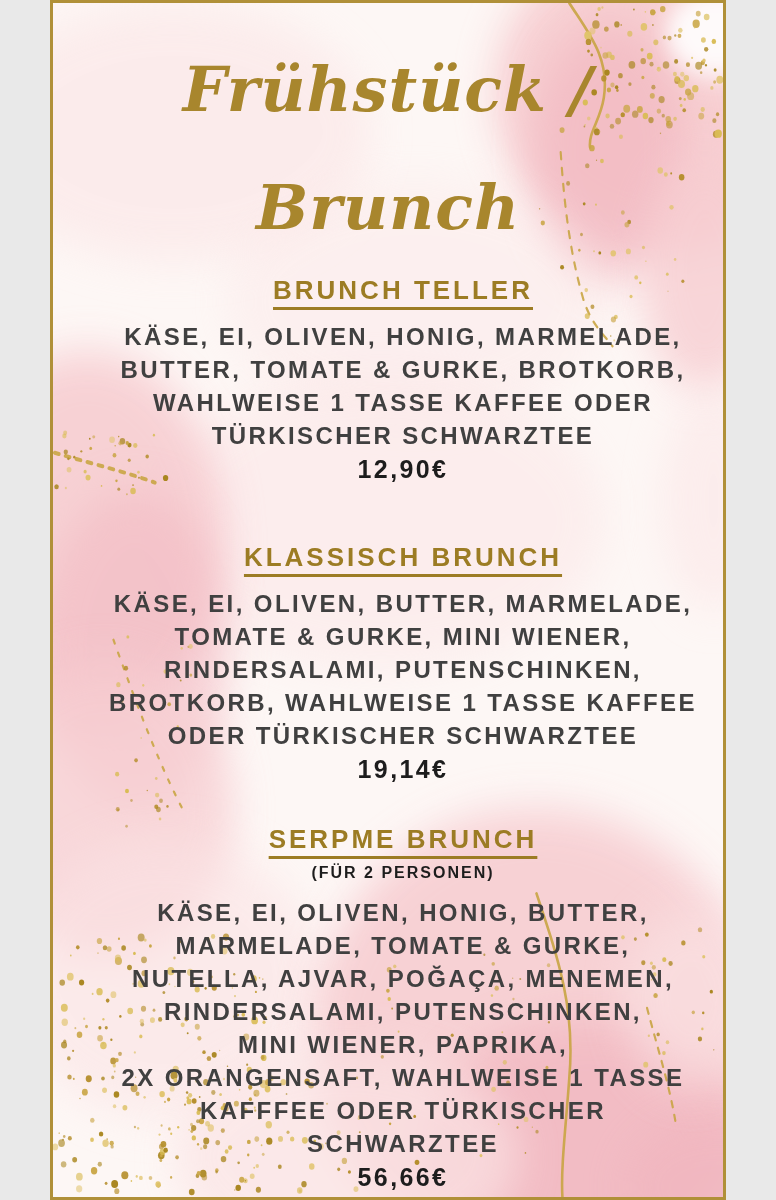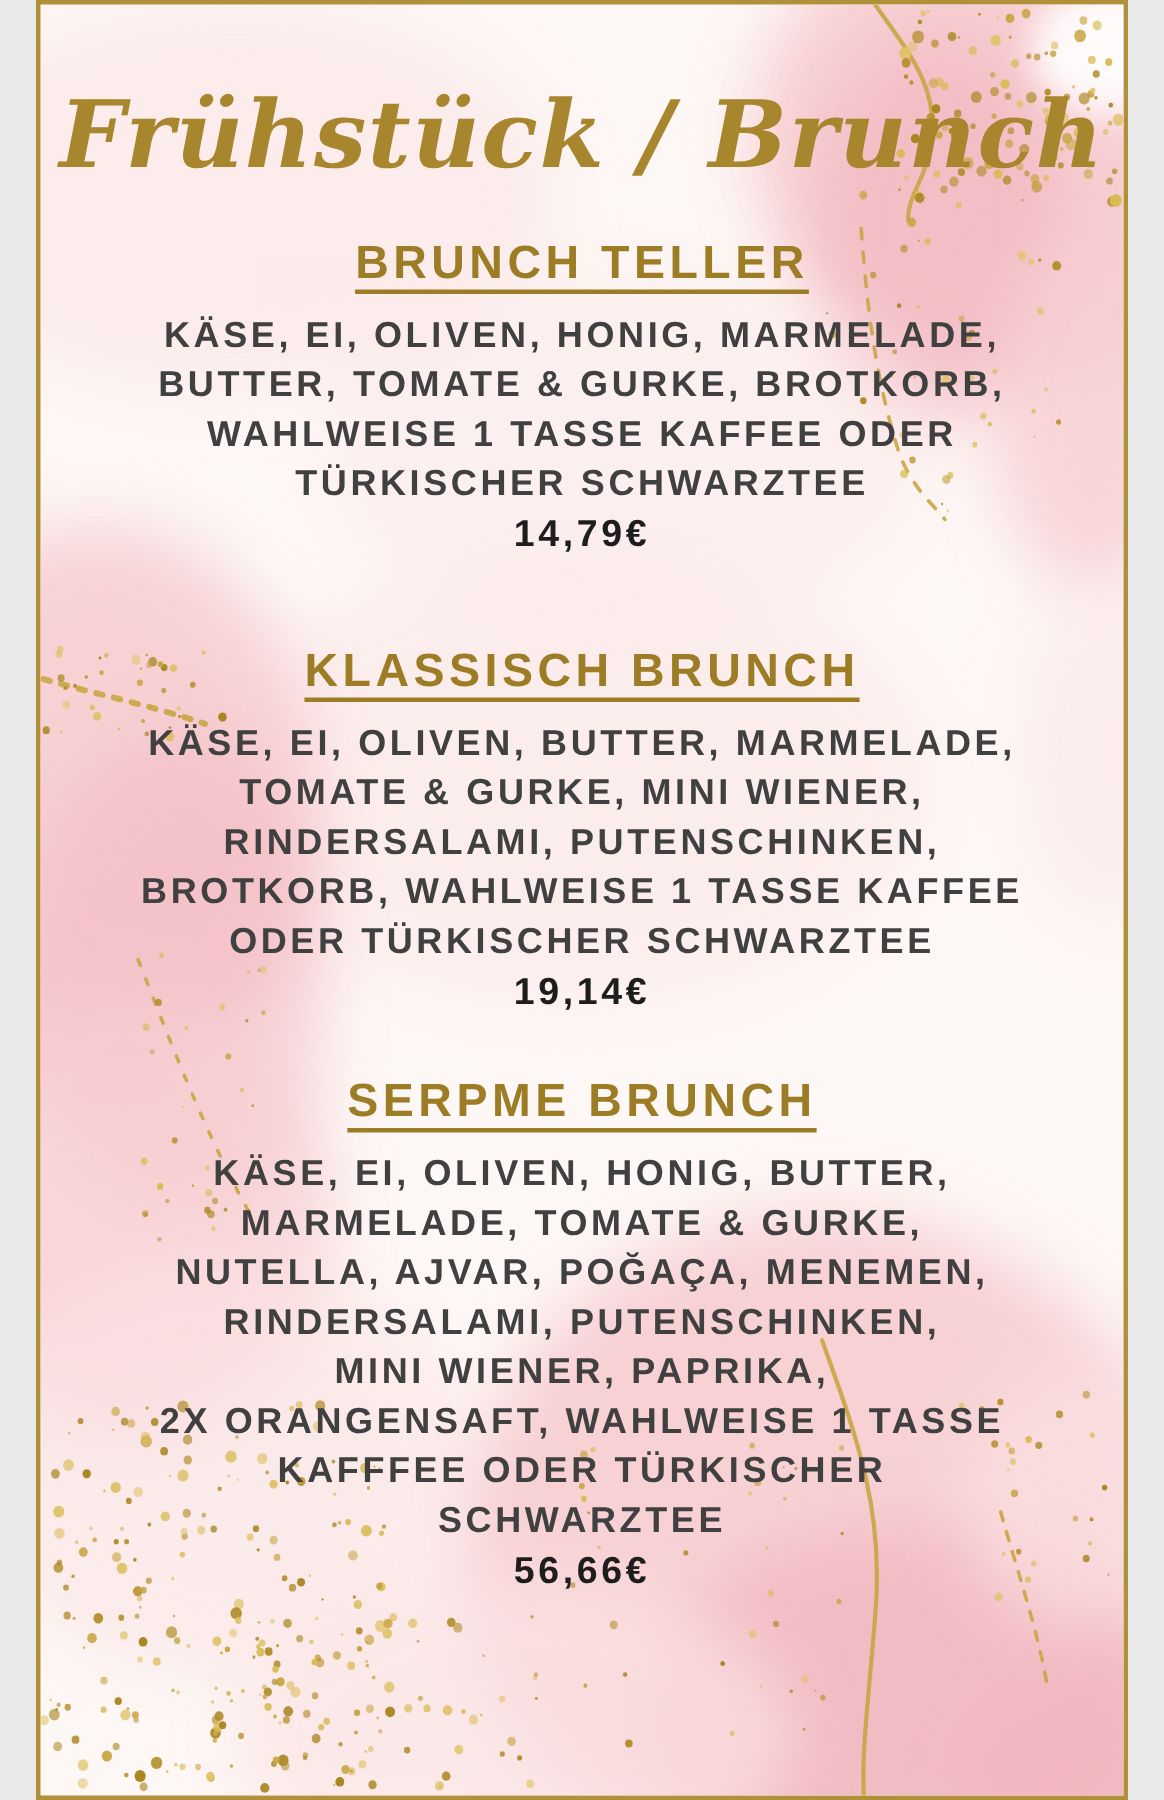--- a/index.html
+++ b/index.html
@@ -1,18 +1,18 @@
 <!DOCTYPE html>
 <html><head>
 <meta charset="utf-8">
 <style>
   html,body{margin:0;padding:0;background:#e9e9e9;}
   .page{
     position:relative;
-    width:728px;height:1200px;
+    width:676px;height:1200px;
     margin:0 auto;
     background:#fdf7f5;
     box-sizing:border-box;
     border:3px solid #b09038;
     overflow:hidden;
     font-family:"Liberation Sans", sans-serif;
   }
   .bg{position:absolute;inset:0;width:100%;height:100%;pointer-events:none;}
   .content{position:relative;z-index:2;text-align:center;}
   .menu-title{
@@ -24,21 +24,21 @@
     line-height:118px;
     color:#a8862d;
     letter-spacing:1px;
   }
   .section{margin:0 auto;width:700px;}
   .section-1{margin-top:8px;}
   .section-2{margin-top:56px;}
   .section-3{margin-top:38px;}
   .section-heading{
     margin:0;
-    font-size:31px;
+    font-size:26px;
     font-weight:bold;
     letter-spacing:3px;
     color:#9c7c24;
     text-decoration:underline;
     text-decoration-thickness:3px;
     text-underline-offset:8px;
     text-decoration-color:#9c7c24;
   }
   .section-subtitle{
     margin-top:9px;
@@ -669,35 +669,36 @@
   <div class="content">
 
     <h1 class="menu-title">Frühstück / Brunch</h1>
 
     <section class="section section-1">
       <h2 class="section-heading">BRUNCH TELLER</h2>
       <div class="section-desc">KÄSE, EI, OLIVEN, HONIG, MARMELADE,
 BUTTER, TOMATE &amp; GURKE, BROTKORB,
 WAHLWEISE 1 TASSE KAFFEE ODER
 TÜRKISCHER SCHWARZTEE</div>
-      <div class="section-price">14,79€</div>
+      <div class="section-price">12,90€</div>
     </section>
 
     <section class="section section-2">
       <h2 class="section-heading">KLASSISCH BRUNCH</h2>
       <div class="section-desc">KÄSE, EI, OLIVEN, BUTTER, MARMELADE,
 TOMATE &amp; GURKE, MINI WIENER,
 RINDERSALAMI, PUTENSCHINKEN,
 BROTKORB, WAHLWEISE 1 TASSE KAFFEE
 ODER TÜRKISCHER SCHWARZTEE</div>
       <div class="section-price">19,14€</div>
     </section>
 
     <section class="section section-3">
       <h2 class="section-heading">SERPME BRUNCH</h2>
+      <div class="section-subtitle">(FÜR 2 PERSONEN)</div>
       <div class="section-desc">KÄSE, EI, OLIVEN, HONIG, BUTTER,
 MARMELADE, TOMATE &amp; GURKE,
 NUTELLA, AJVAR, POĞAÇA, MENEMEN,
 RINDERSALAMI, PUTENSCHINKEN,
 MINI WIENER, PAPRIKA,
 2X ORANGENSAFT, WAHLWEISE 1 TASSE
 KAFFFEE ODER TÜRKISCHER
 SCHWARZTEE</div>
       <div class="section-price">56,66€</div>
     </section>

